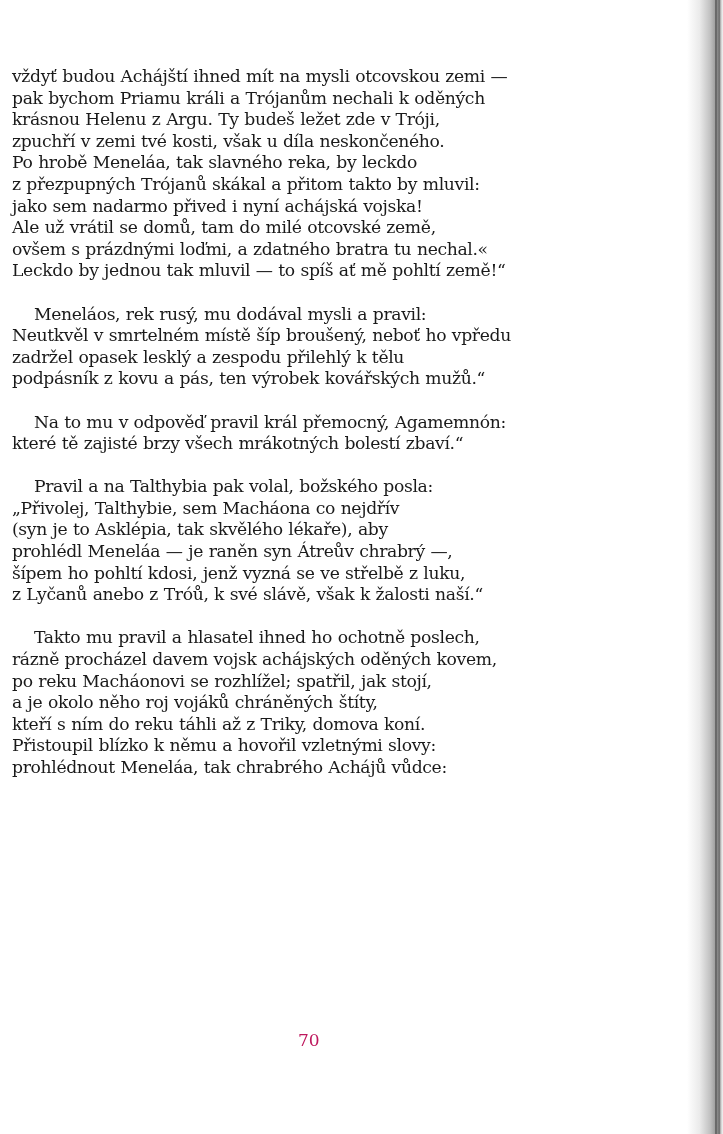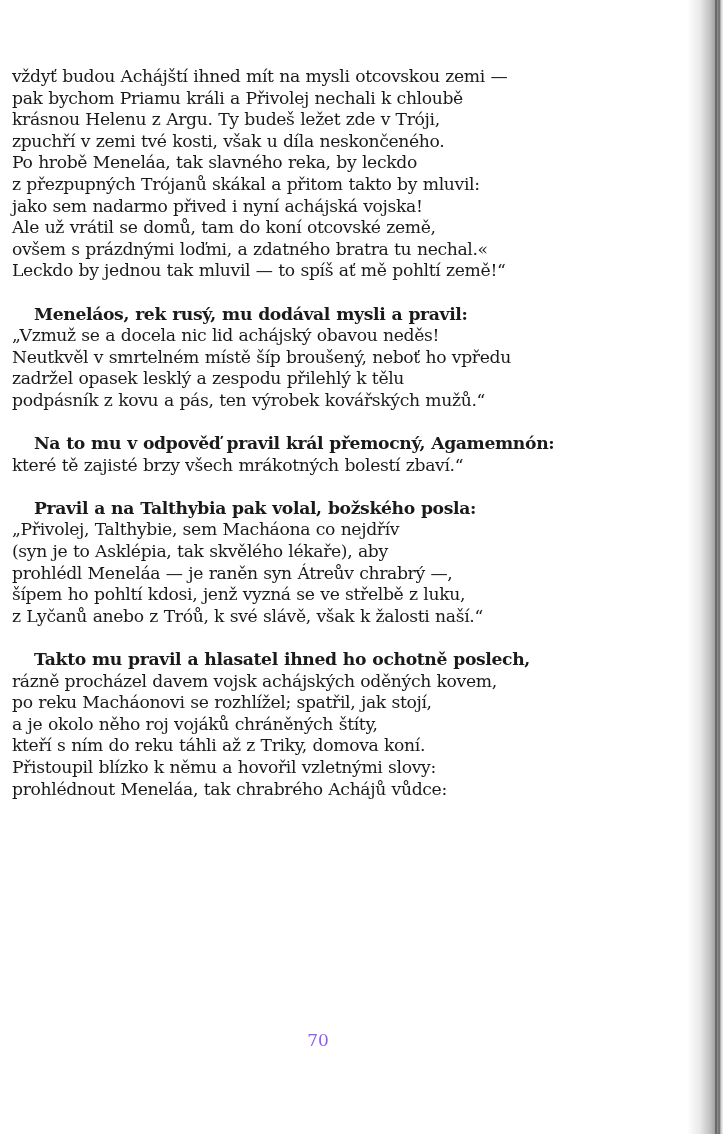--- a/index.html
+++ b/index.html
@@ -35,31 +35,29 @@
     }
     .stanza {
       margin: 0 0 21.6px 0;
     }
     .line {
       display: block;
       white-space: nowrap;
     }
     .line.indent {
       padding-left: 22px;
-      font-weight: bold;
     }
     .page-number {
       position: absolute;
       left: 298px;
       top: 1030px;
       width: 40px;
-      text-align: center;
       font-family: "DejaVu Serif", "Liberation Serif", serif;
       font-size: 17px;
-      color: #8b5cf6;
+      color: #be185d;
     }
     .gutter-shadow {
       position: absolute;
       top: 0;
       right: 0;
       width: 36px;
       height: 1134px;
       background: linear-gradient(to right,
         rgba(255,255,255,0) 0%,
         rgba(220,220,220,0.6) 35%,
@@ -78,33 +76,32 @@
       background: #6a6a6a;
     }
   </style>
 </head>
 <body>
 
 <div class="page">
   <div class="text-block" id="text-block">
       <div class="stanza">
         <span class="line">vždyť budou Achájští ihned mít na mysli otcovskou zemi —</span>
-        <span class="line">pak bychom Priamu králi a Přivolej nechali k chloubě</span>
+        <span class="line">pak bychom Priamu králi a Trójanům nechali k oděných</span>
         <span class="line">krásnou Helenu z Argu. Ty budeš ležet zde v Tróji,</span>
         <span class="line">zpuchří v zemi tvé kosti, však u díla neskončeného.</span>
         <span class="line">Po hrobě Meneláa, tak slavného reka, by leckdo</span>
         <span class="line">z přezpupných Trójanů skákal a přitom takto by mluvil:</span>
         <span class="line">jako sem nadarmo přived i nyní achájská vojska!</span>
-        <span class="line">Ale už vrátil se domů, tam do koní otcovské země,</span>
+        <span class="line">Ale už vrátil se domů, tam do milé otcovské země,</span>
         <span class="line">ovšem s prázdnými loďmi, a zdatného bratra tu nechal.«</span>
         <span class="line">Leckdo by jednou tak mluvil — to spíš ať mě pohltí země!“</span>
       </div>
       <div class="stanza">
         <span class="line indent">Meneláos, rek rusý, mu dodával mysli a pravil:</span>
-        <span class="line">„Vzmuž se a docela nic lid achájský obavou neděs!</span>
         <span class="line">Neutkvěl v smrtelném místě šíp broušený, neboť ho vpředu</span>
         <span class="line">zadržel opasek lesklý a zespodu přilehlý k tělu</span>
         <span class="line">podpásník z kovu a pás, ten výrobek kovářských mužů.“</span>
       </div>
       <div class="stanza">
         <span class="line indent">Na to mu v odpověď pravil král přemocný, Agamemnón:</span>
         <span class="line">které tě zajisté brzy všech mrákotných bolestí zbaví.“</span>
       </div>
       <div class="stanza">
         <span class="line indent">Pravil a na Talthybia pak volal, božského posla:</span>

